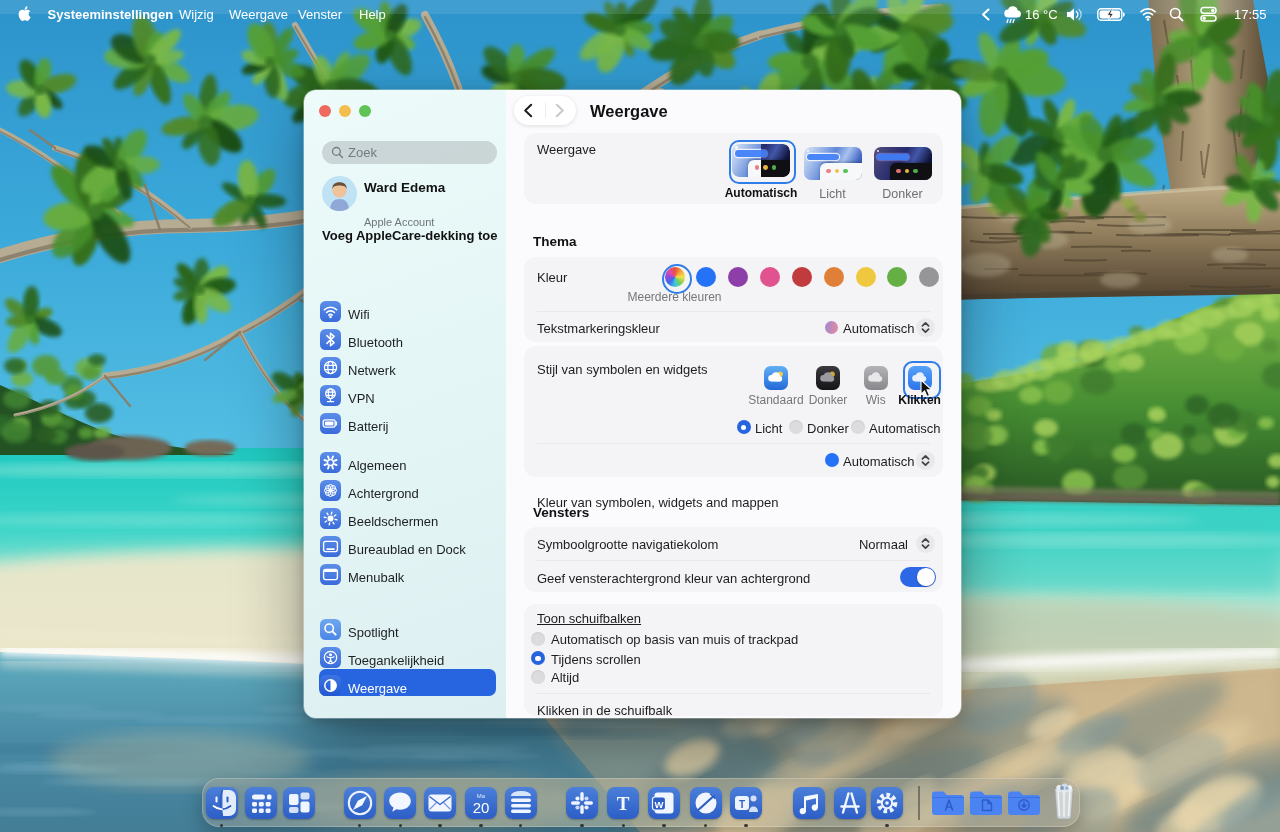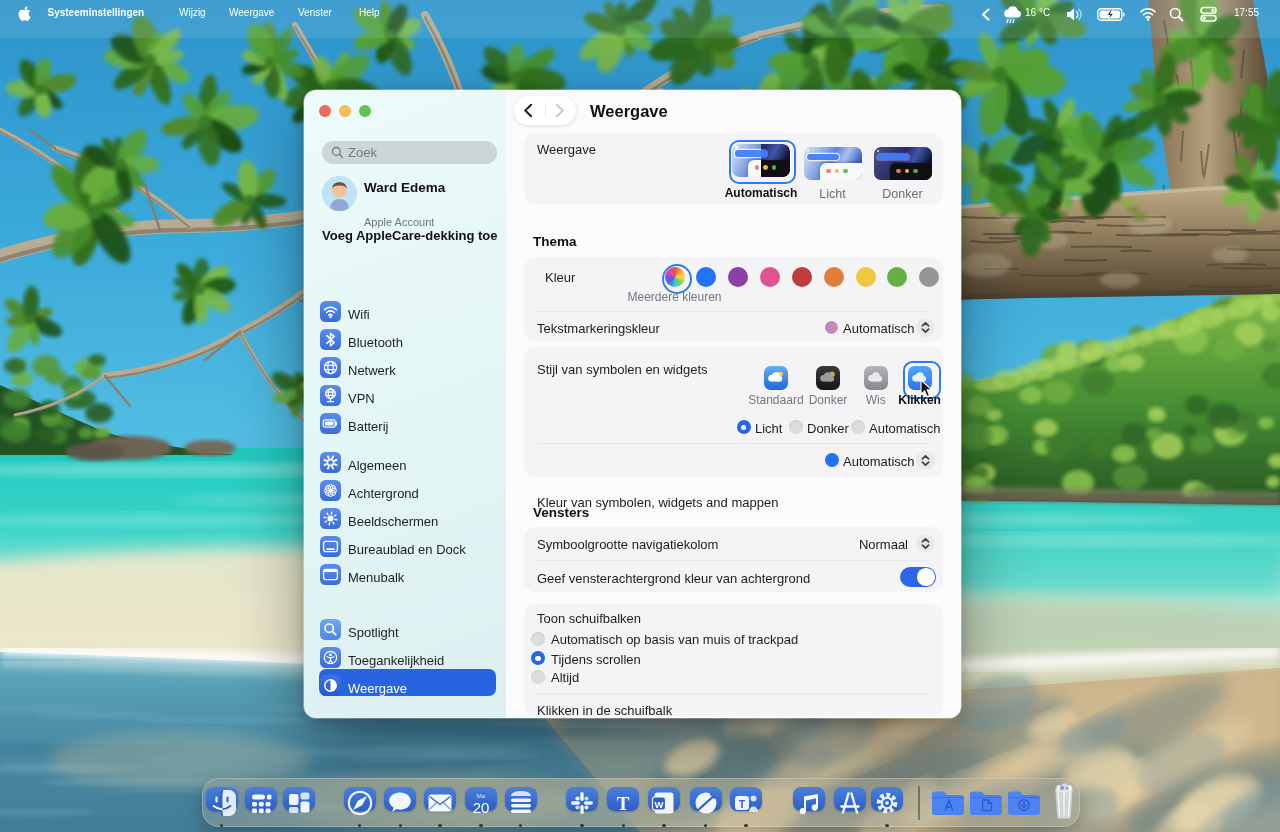--- a/index.html
+++ b/index.html
@@ -1,34 +1,34 @@
 <!DOCTYPE html>
 <html><head><meta charset="utf-8">
 <style>
 html,body{margin:0;padding:0;}
 body{width:1280px;height:832px;overflow:hidden;position:relative;font-family:"Liberation Sans",sans-serif;-webkit-font-smoothing:antialiased;}
 .wall{position:absolute;left:0;top:0;}
 .abs{position:absolute;}
-#menubar{position:absolute;left:0;top:0;width:1280px;height:38px;background:rgba(190,228,246,0.13);color:#fff;font-size:10px;}
+#menubar{position:absolute;left:0;top:0;width:1280px;height:14px;background:rgba(190,228,246,0.13);color:#fff;font-size:13px;}
 #win{position:absolute;left:304px;top:90px;width:657px;height:628px;border-radius:12px;box-shadow:0 0 0 0.6px rgba(255,255,255,0.55),0 30px 70px rgba(0,0,0,0.38),0 4px 14px rgba(0,0,0,0.22);}
 #sidebar{position:absolute;left:0;top:0;width:202px;height:628px;border-radius:12px 0 0 12px;background:linear-gradient(160deg,#edfbfa 0%,#e3f5f5 55%,#ddeff0 100%);}
 #main{position:absolute;left:202px;top:0;width:455px;height:628px;border-radius:0 12px 12px 0;background:#fbfbfd;overflow:hidden;}
 .card{position:absolute;left:18px;width:419px;background:#f4f4f6;border-radius:12px;}
 .divider{position:absolute;height:1px;background:#e8e8ea;}
 .lab{position:absolute;font-size:13px;color:#1d1d1f;white-space:nowrap;}
 .glab{position:absolute;font-size:12px;color:#76767c;white-space:nowrap;}
 .stepper{position:absolute;width:19px;height:19px;border-radius:50%;background:#e9e9ec;}
 .nav{position:absolute;left:16px;height:27px;display:flex;align-items:flex-end;font-size:13px;color:#1c2024;white-space:nowrap;}
 .nav .ic{width:21px;height:21px;border-radius:5.5px;margin-right:7px;background:linear-gradient(180deg,#5b8de8,#3a6cdb);flex:0 0 21px;}
 .radio{position:absolute;width:14px;height:14px;border-radius:50%;}
 .radio.off{background:#dcdcdf;box-shadow:inset 0 1px 2px rgba(0,0,0,0.08);}
 .radio.on{background:#2765e0;}
 .radio.on::after{content:"";position:absolute;left:4.25px;top:4.25px;width:5.5px;height:5.5px;border-radius:50%;background:#fff;}
 #dock{position:absolute;left:202px;top:778px;width:878px;height:49px;border-radius:17px;background:linear-gradient(90deg,rgba(140,155,155,0.58),rgba(182,172,142,0.55) 28%,rgba(198,184,150,0.52) 52%,rgba(162,162,146,0.55) 76%,rgba(176,168,148,0.55));box-shadow:inset 0 0 0 1px rgba(255,255,255,0.22), 0 8px 20px rgba(0,0,0,0.25);}
-.dk{position:absolute;top:9px;width:32px;height:24px;border-radius:8px;background:linear-gradient(180deg,#4b7fd9 0%,#2c5ec6 100%);box-shadow:0 1px 2px rgba(0,0,0,0.25);}
+.dk{position:absolute;top:9px;width:32px;height:32px;border-radius:8px;background:linear-gradient(180deg,#4b7fd9 0%,#2c5ec6 100%);box-shadow:0 1px 2px rgba(0,0,0,0.25);}
 .dot{position:absolute;top:45.5px;width:3.5px;height:3.5px;border-radius:50%;background:rgba(35,35,35,0.85);}
 </style></head>
 <body>
 <svg class="wall" width="1280" height="832" viewBox="0 0 1280 832">
     <defs>
 <linearGradient id="sky" x1="0" y1="0" x2="0" y2="1">
  <stop offset="0" stop-color="#2d93cb"></stop>
         <stop offset="0.5" stop-color="#3ba9da"></stop>
         <stop offset="1" stop-color="#55c0e4"></stop>
 </linearGradient>
@@ -972,21 +972,21 @@
             <span style="position:absolute;left:15.0px;top:5.5px;width:4.8px;height:4.8px;border-radius:50%;background:#e9b63f;"></span>
             <span style="position:absolute;left:23.5px;top:5.5px;width:4.8px;height:4.8px;border-radius:50%;background:#4fae49;"></span>
           </div>
         </div>
         <div class="abs" style="left:177px;top:53px;width:120px;text-align:center;font-size:12px;font-weight:bold;color:#111;">Automatisch</div>
         <div class="abs" style="left:278.5px;top:54px;width:60px;text-align:center;font-size:12.5px;color:#6e6e73;">Licht</div>
         <div class="abs" style="left:348.5px;top:54px;width:60px;text-align:center;font-size:12.5px;color:#6e6e73;">Donker</div>
       </div>
 <div class="abs" style="left:27px;top:144px;font-size:13.5px;font-weight:bold;color:#111;">Thema</div>
 <div class="card" style="top:167px;height:85px;">
-        <div class="lab" style="left:21px;top:12.5px;">Kleur</div>
+        <div class="lab" style="left:13px;top:12.5px;">Kleur</div>
         <div class="abs" style="left:137.5px;top:6.5px;width:26px;height:26px;border-radius:50%;border:2.2px solid #2e7de8;"></div>
         <div class="abs" style="left:140.5px;top:9.5px;width:20px;height:20px;border-radius:50%;background:conic-gradient(#e94f3c,#f2a33c,#f2e14c,#7fd14e,#3cc8e0,#3c6ce8,#8e4ae0,#e04aa8,#e94f3c);"></div>
         <div class="abs" style="left:172.3px;top:9.5px;width:20px;height:20px;border-radius:50%;background:#2472f5;"></div>
         <div class="abs" style="left:204.2px;top:9.5px;width:20px;height:20px;border-radius:50%;background:#8e3ea8;"></div>
         <div class="abs" style="left:236.0px;top:9.5px;width:20px;height:20px;border-radius:50%;background:#e0538e;"></div>
         <div class="abs" style="left:267.9px;top:9.5px;width:20px;height:20px;border-radius:50%;background:#c03a3e;"></div>
         <div class="abs" style="left:299.7px;top:9.5px;width:20px;height:20px;border-radius:50%;background:#e08038;"></div>
         <div class="abs" style="left:331.6px;top:9.5px;width:20px;height:20px;border-radius:50%;background:#efc83f;"></div>
         <div class="abs" style="left:363.4px;top:9.5px;width:20px;height:20px;border-radius:50%;background:#65b045;"></div>
         <div class="abs" style="left:395.3px;top:9.5px;width:20px;height:20px;border-radius:50%;background:#969699;"></div>
@@ -1056,21 +1056,21 @@
             </g>
           </svg>
         </div>
         <div class="divider" style="left:13px;top:32.5px;width:393px;"></div>
         <div class="lab" style="left:13px;top:43.5px;">Geef vensterachtergrond kleur van achtergrond</div>
         <div class="abs" style="left:376px;top:39.75px;width:36px;height:20.5px;border-radius:10.25px;background:#2c68e6;">
           <span style="position:absolute;right:1.5px;top:1.5px;width:17.5px;height:17.5px;border-radius:50%;background:#fff;box-shadow:0 1px 2px rgba(0,0,0,0.25);"></span>
         </div>
       </div>
 <div class="card" style="top:513.5px;height:112.5px;">
-        <div class="lab" style="left:13px;top:7.5px;">Toon schuifbalken</div>
+        <div class="lab" style="left:13px;top:7.5px;text-decoration:underline;">Toon schuifbalken</div>
         <div class="radio off" style="left:7px;top:28px;"></div>
         <div class="lab" style="left:27px;top:28.5px;">Automatisch op basis van muis of trackpad</div>
         <div class="radio on" style="left:7px;top:47.8px;"></div>
         <div class="lab" style="left:27px;top:48.3px;">Tijdens scrollen</div>
         <div class="radio off" style="left:7px;top:66px;"></div>
         <div class="lab" style="left:27px;top:66.5px;">Altijd</div>
         <div class="divider" style="left:13px;top:89px;width:393px;"></div>
         <div class="lab" style="left:13px;top:99px;">Klikken in de schuifbalk</div>
       </div>
     </div>

